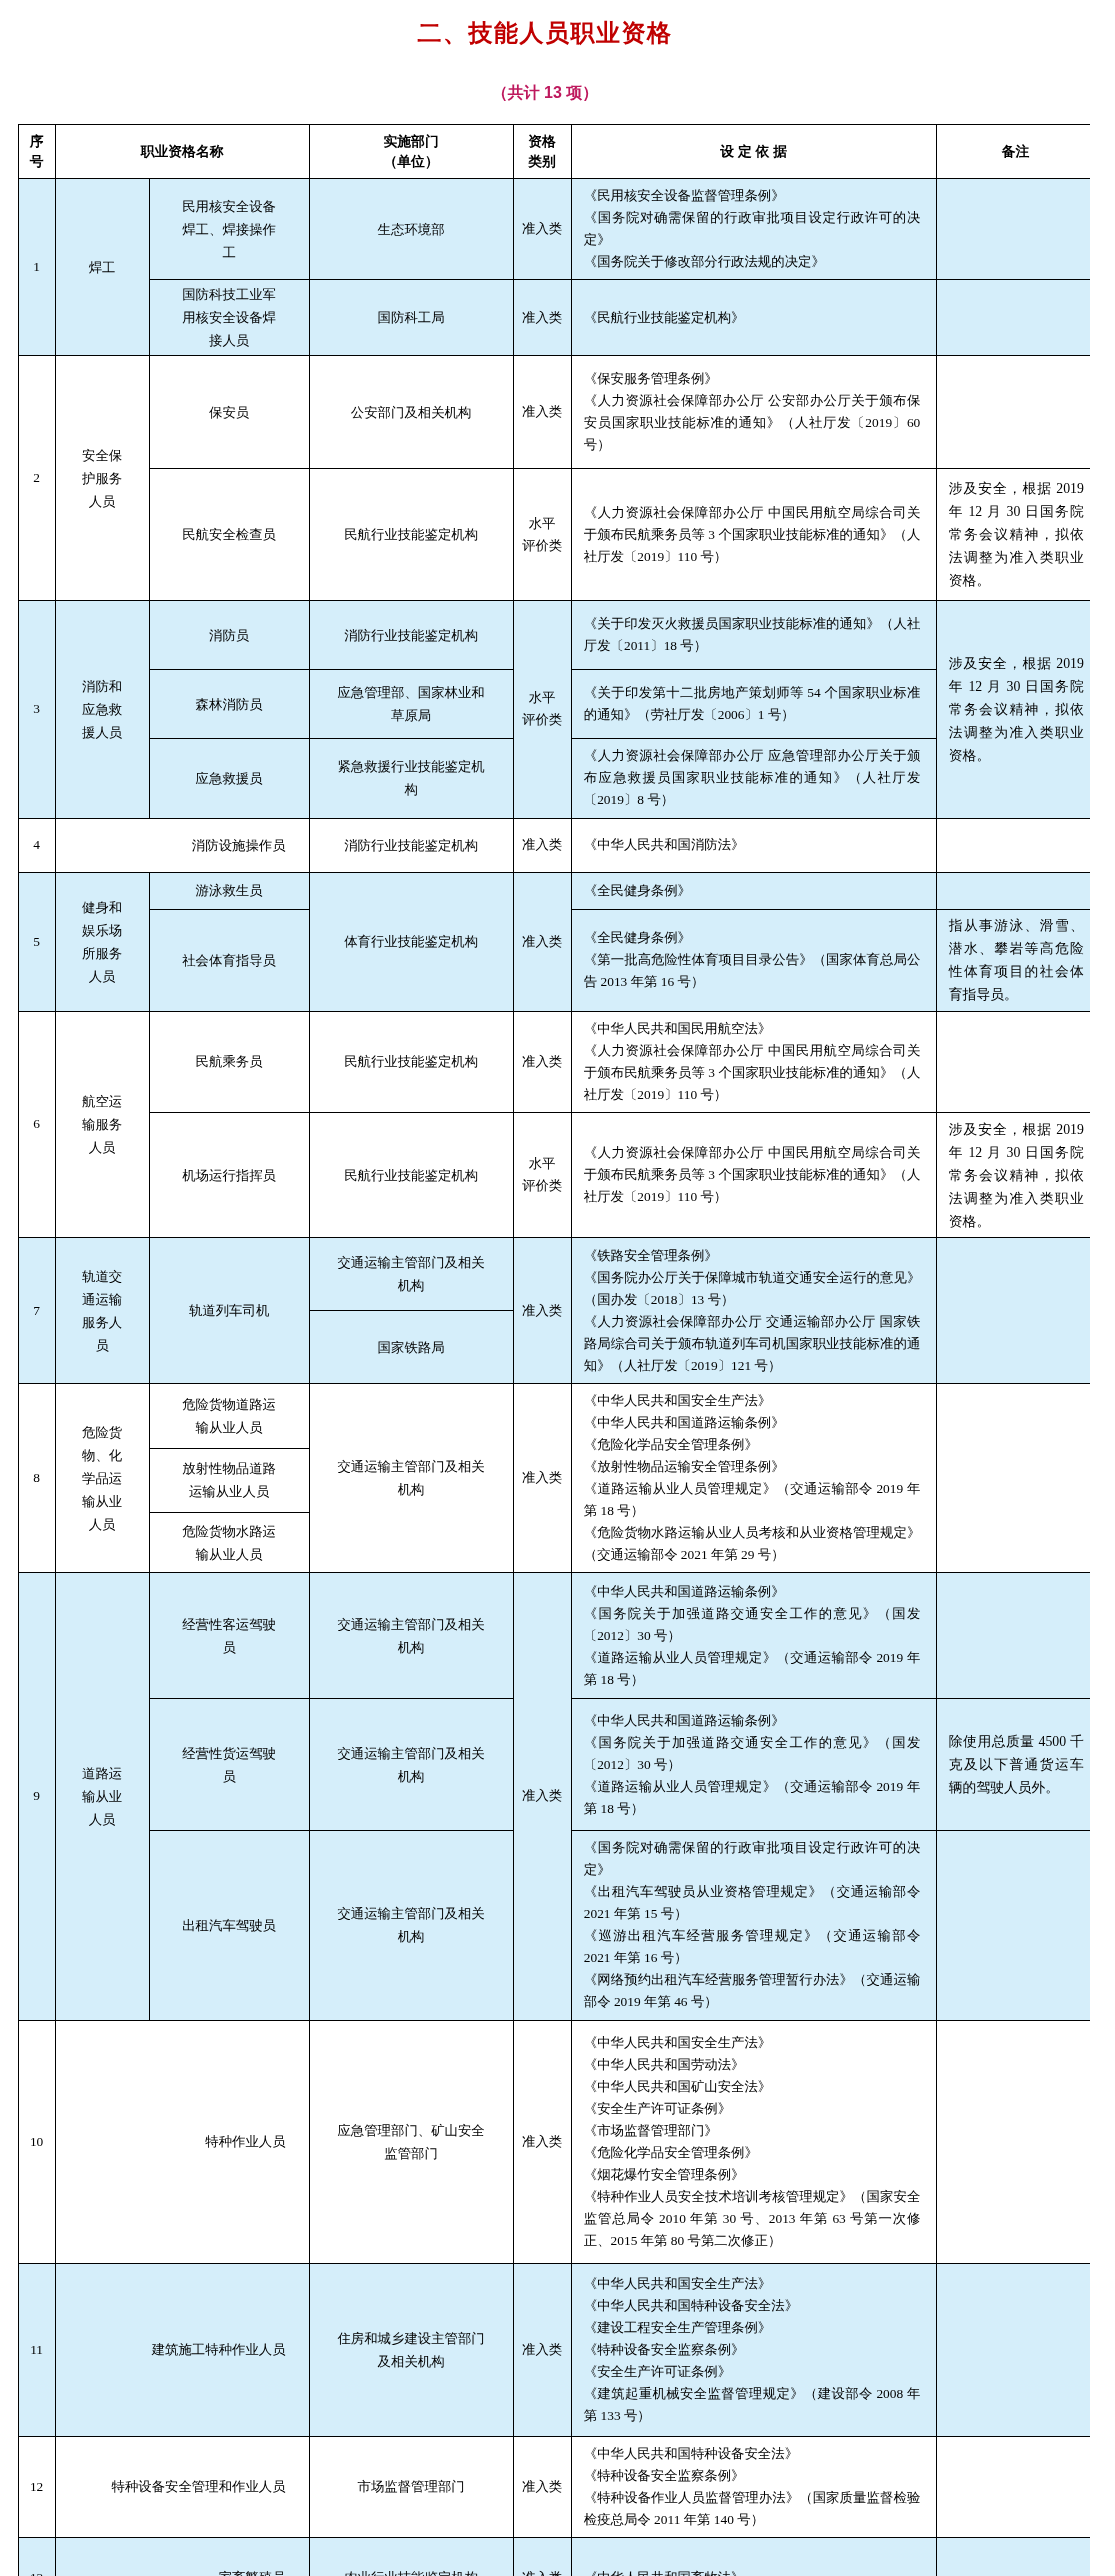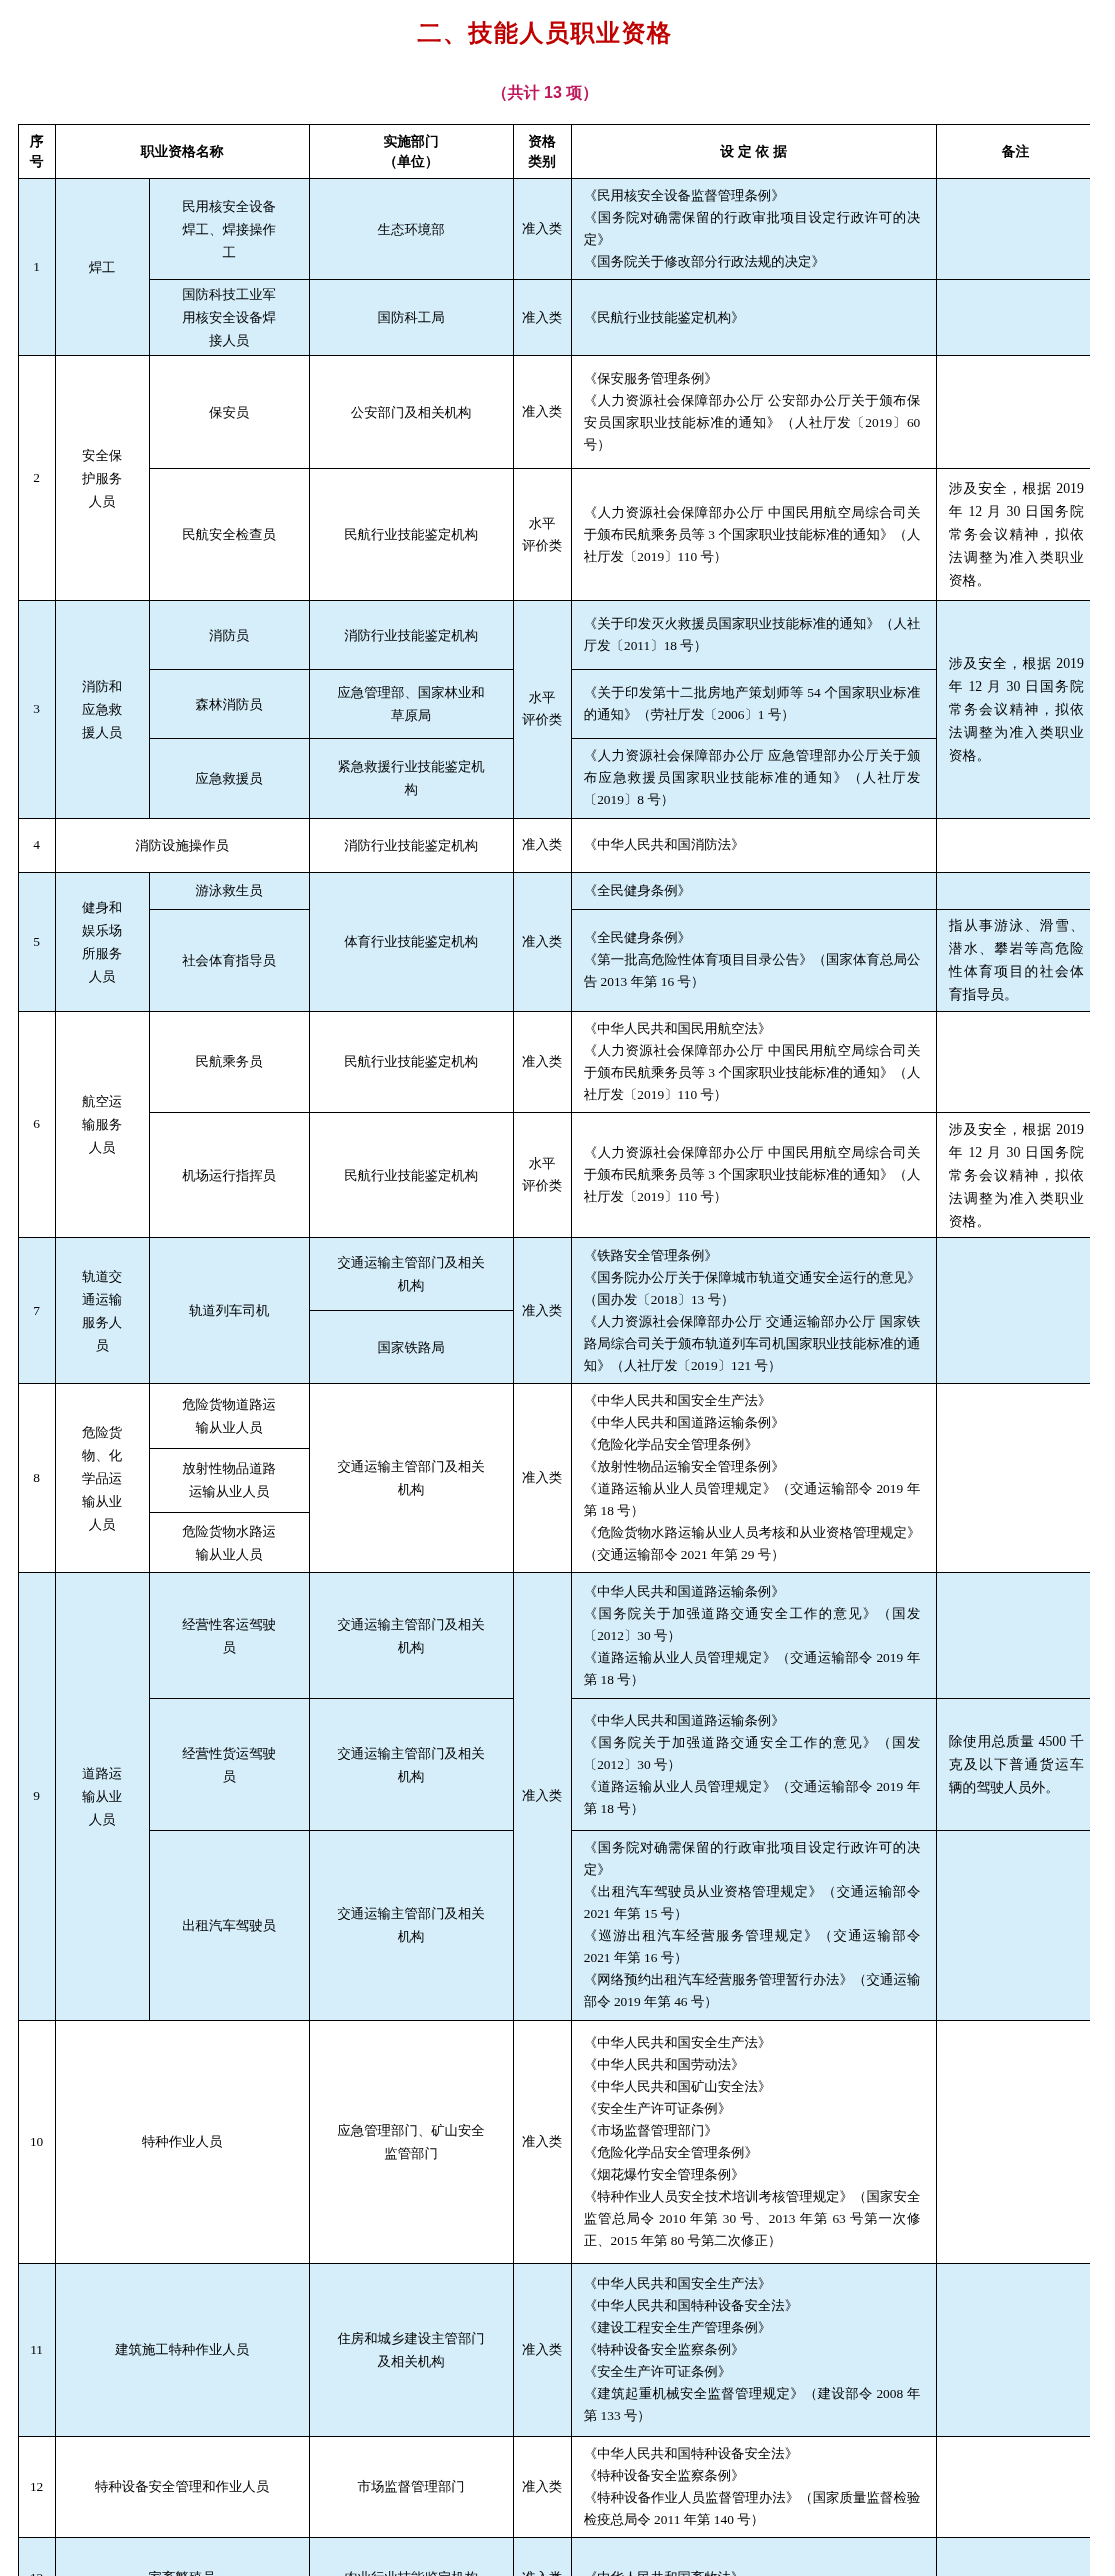--- a/index.html
+++ b/index.html
@@ -14,21 +14,21 @@
   th,td{border:0.8px solid #000;vertical-align:middle;overflow:hidden;}
   thead th{height:51px;background:#ffffff;font-family:"Liberation Sans","DejaVu Sans",sans-serif;
         font-weight:bold;font-size:13.8px;color:#000;text-align:center;white-space:pre-line;line-height:20px;}
   td{font-size:13.4px;color:#000;text-align:center;line-height:22px;padding:3.1px 4.6px;}
   tr.blue td{background:var(--row-blue,#d5eefa);}
   tr.white td{background:#ffffff;}
   tr.gs td{border-top:1.5px solid #000;}
   td.c-seq{padding:1.5px 1.5px;}
   td.c-group{padding:3.1px 20px;line-height:23px;white-space:pre-line;margin-top:23px;}
   td.c-name{padding:3.1px 26px;line-height:23px;}
-  td.c-name[colspan]{padding:15px 23px;}
+  td.c-name[colspan]{padding:15px 23px;text-align:right;}
   td.c-dept{padding:3.1px 21.4px;line-height:23px;}
   td.c-cat{padding:1.5px 3.1px;white-space:pre-line;line-height:22px;}
   td.c-basis{text-align:left;padding:6.1px 15.3px 6.1px 12.2px;margin-top:39px;}
   td.c-basis .ref{line-height:22px;text-align:justify;}
   td.c-note{text-align:justify;font-size:13.8px;padding:4.6px 10.7px 4.6px 12.2px;line-height:23px;}
 </style>
 </head>
 <body>
 
 <div class="page">

